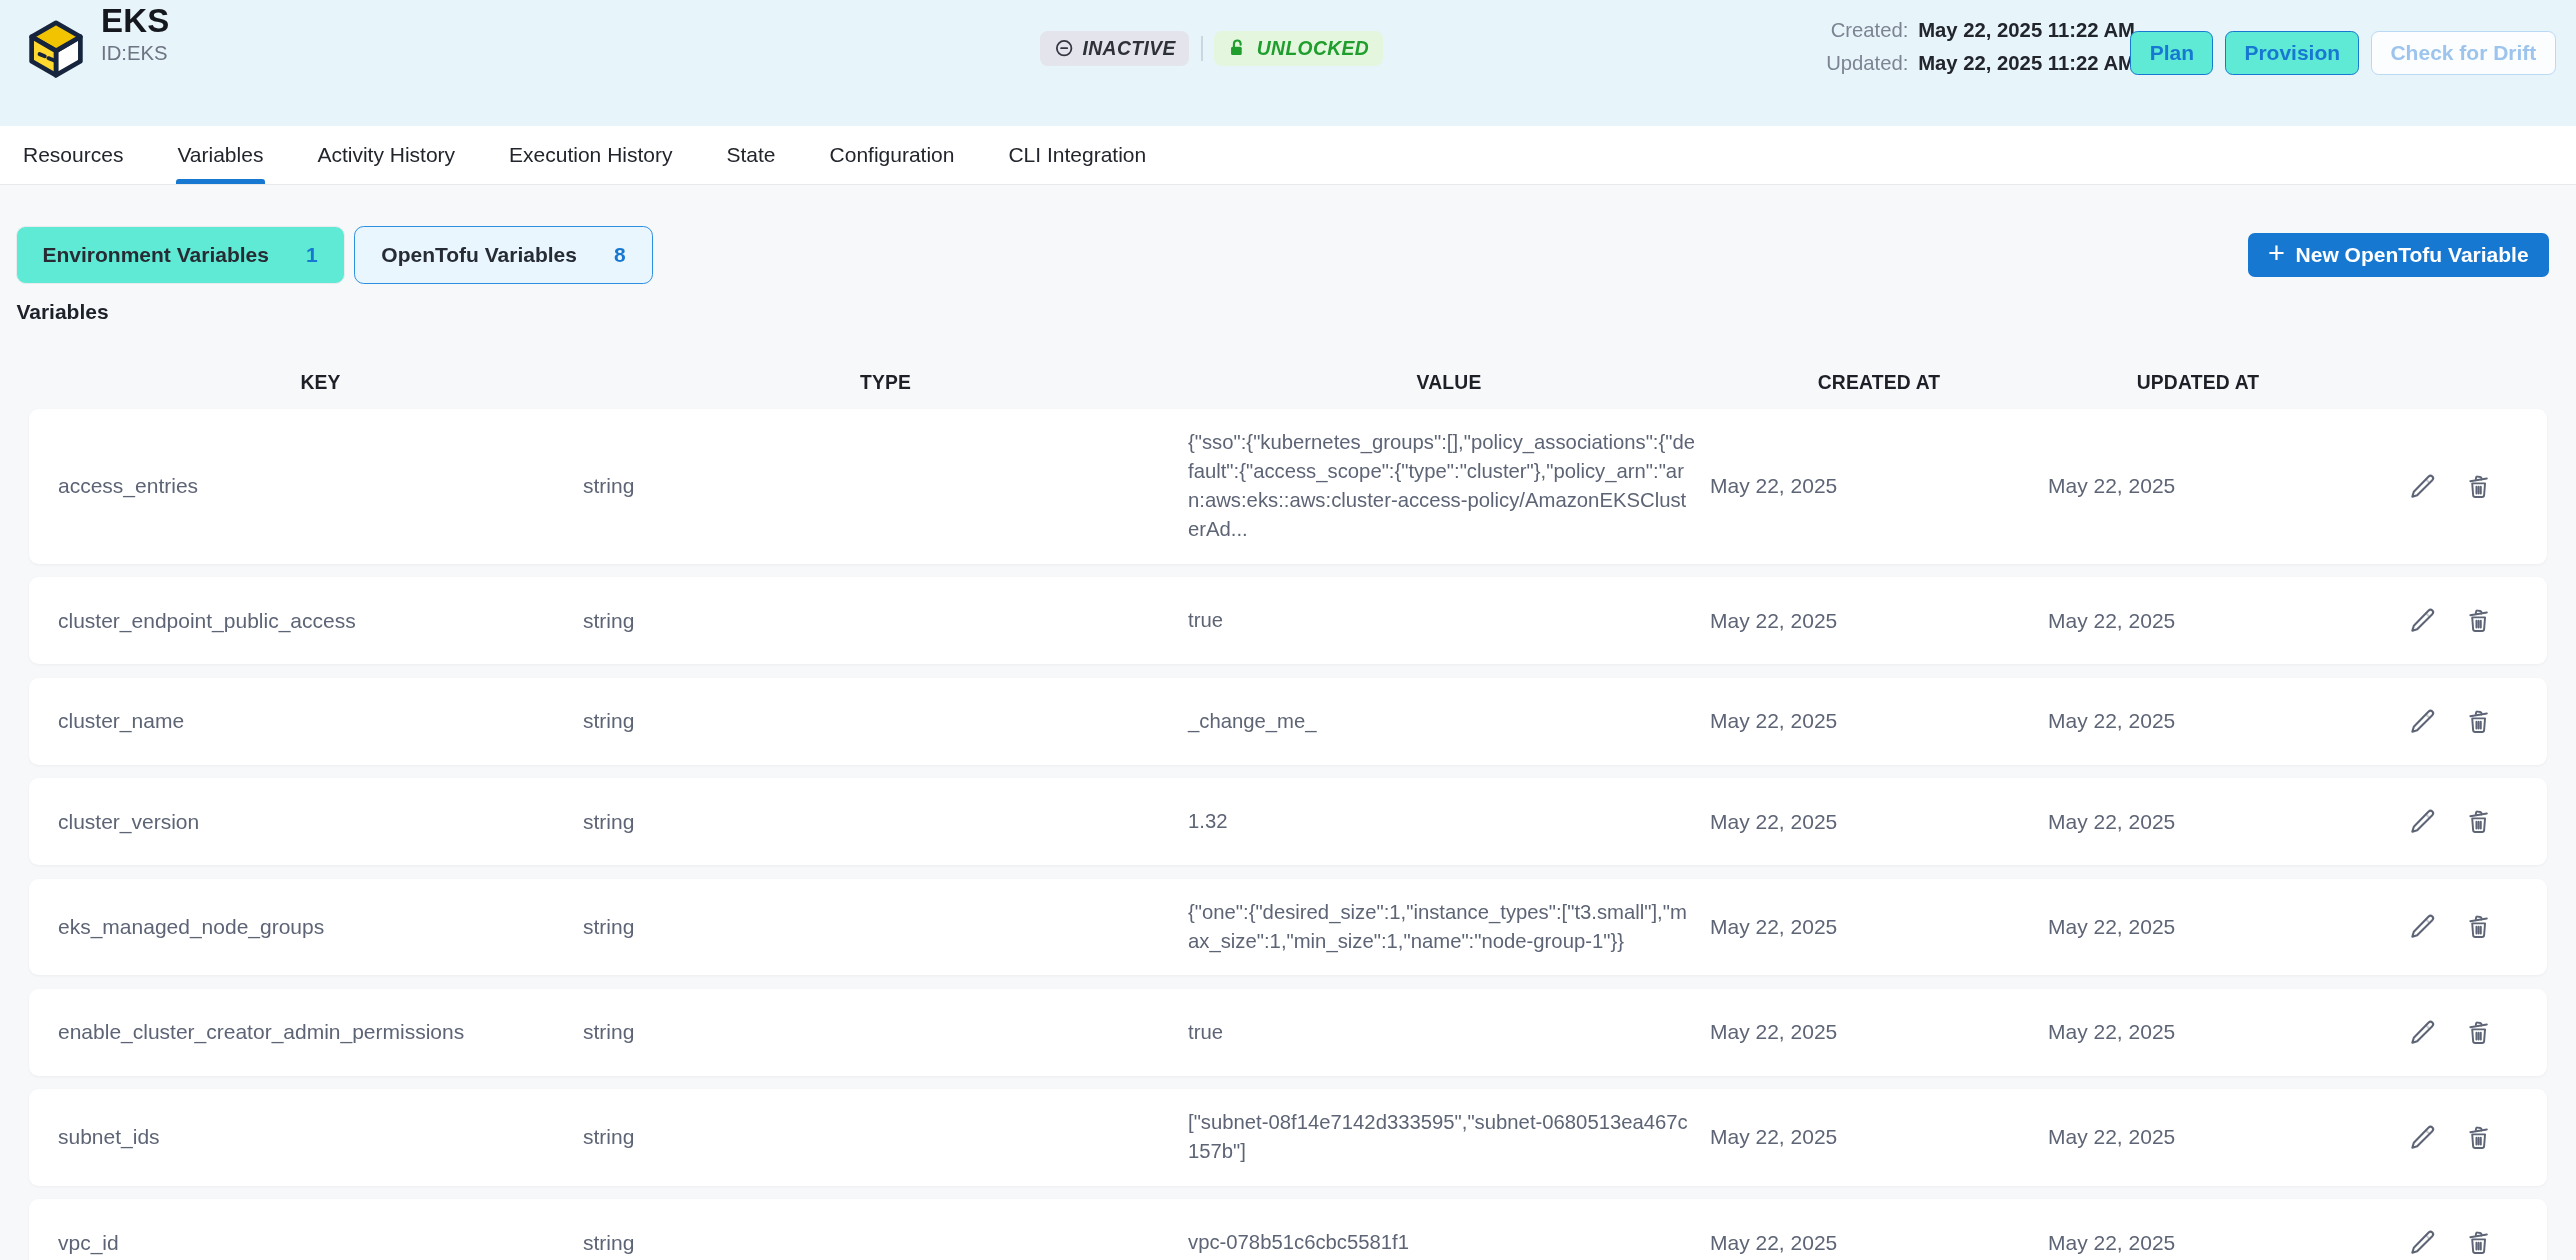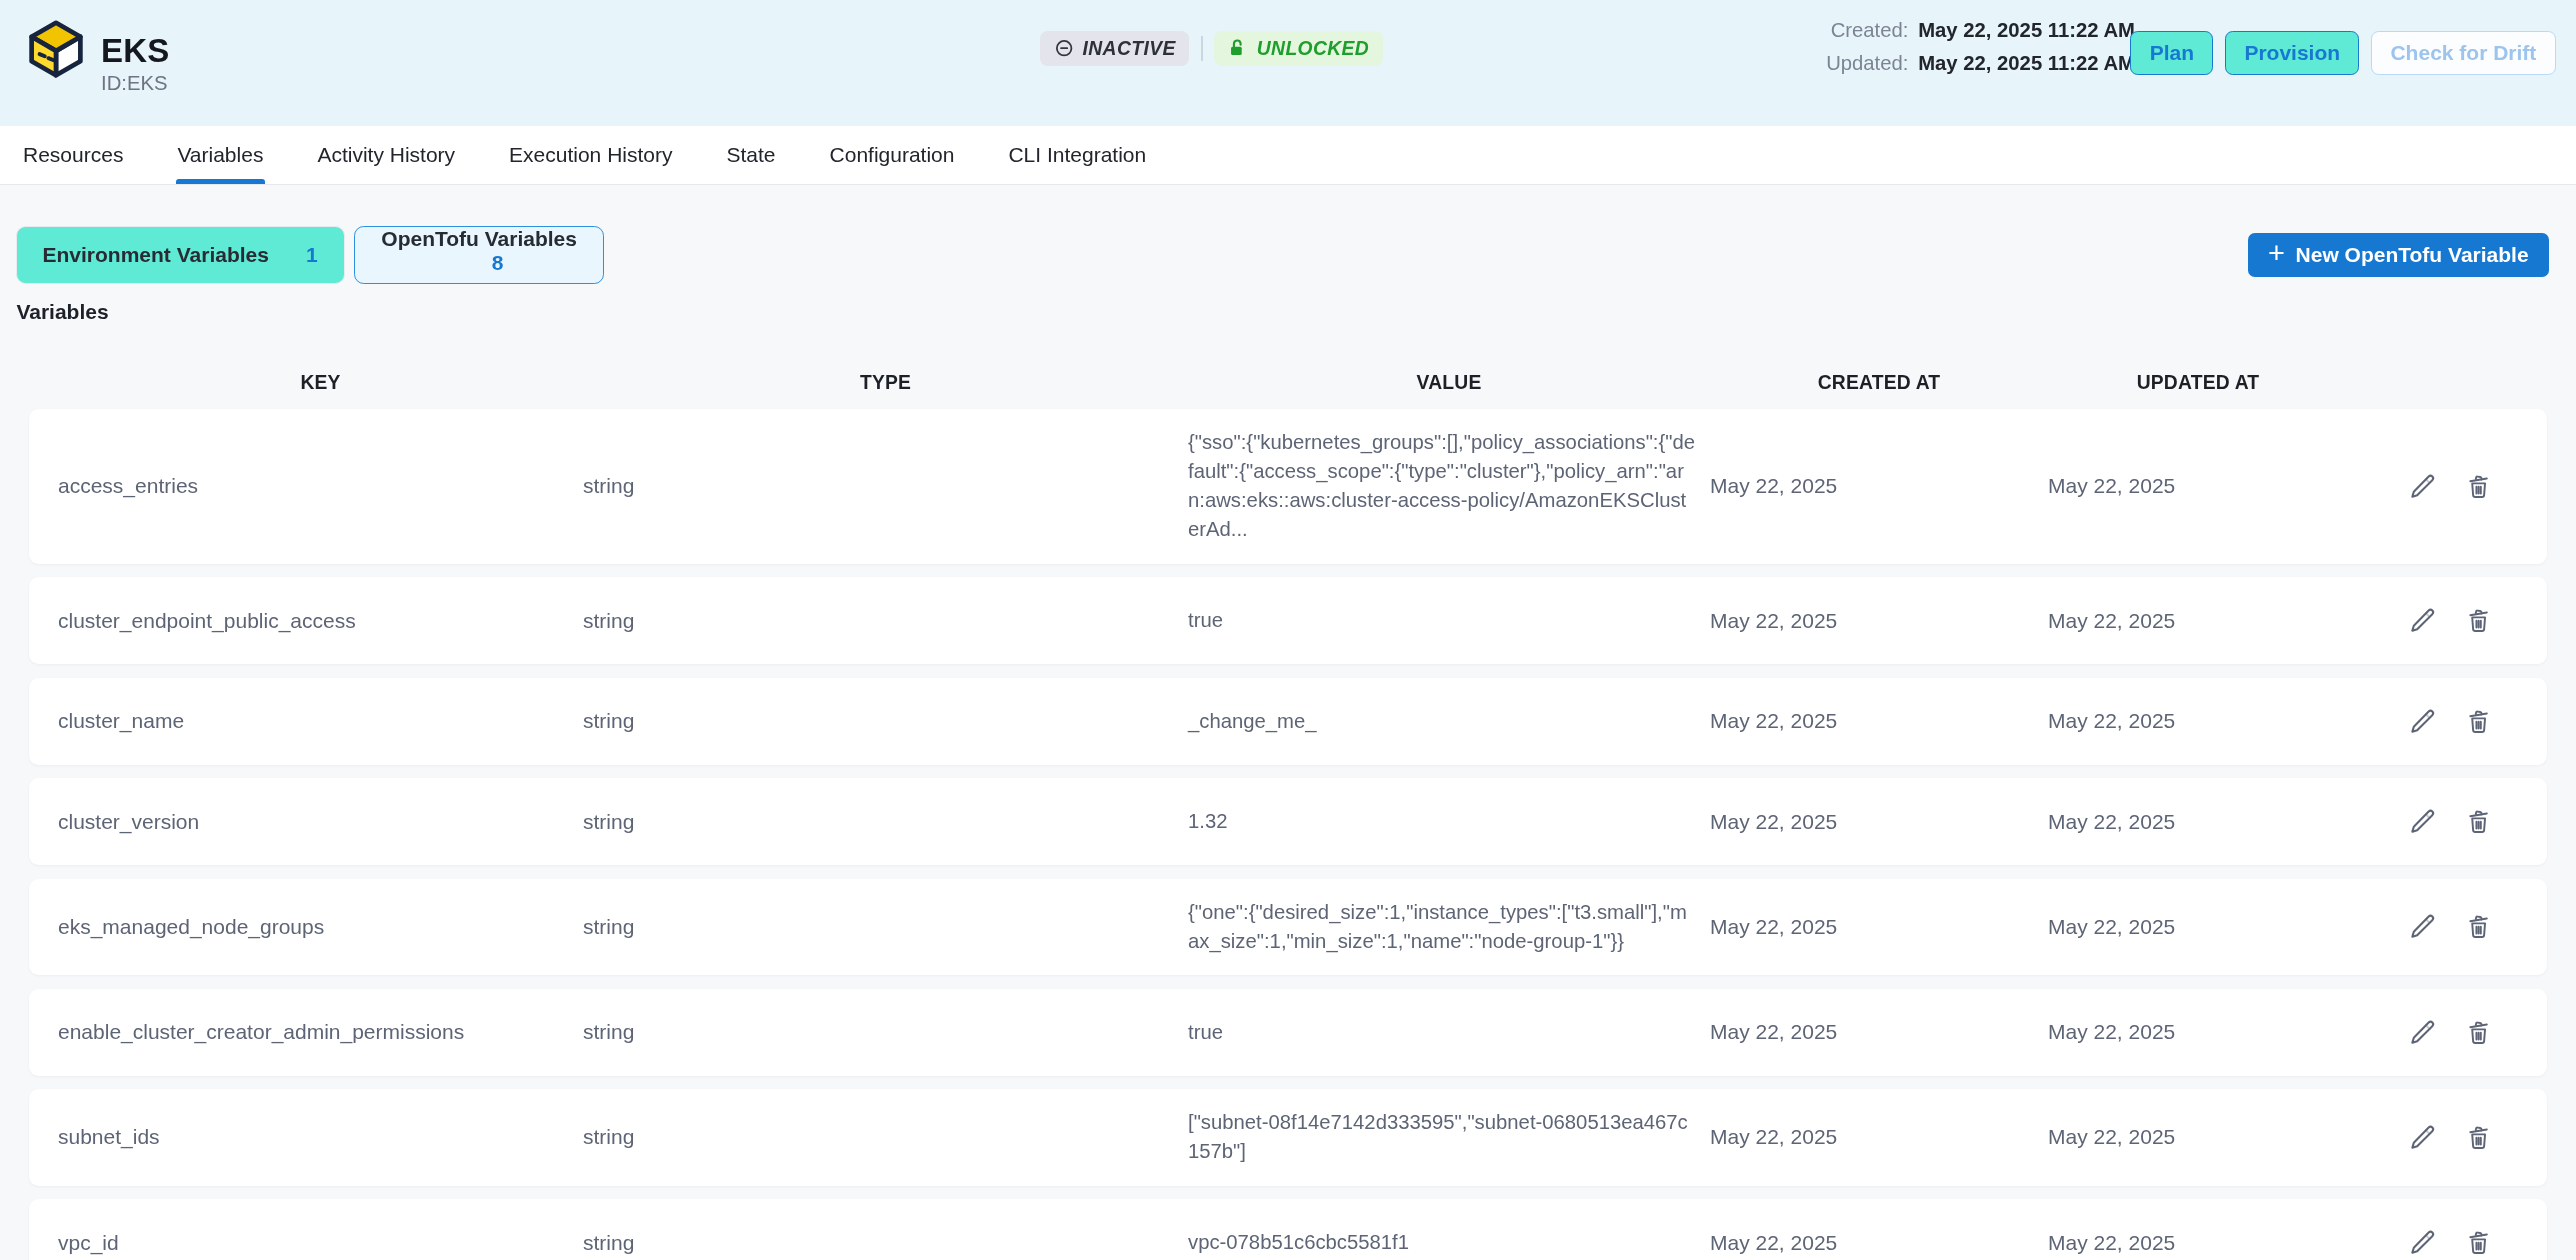--- a/index.html
+++ b/index.html
@@ -6,21 +6,21 @@
   html,body { margin:0; padding:0; }
   body {
     width:2576px; height:1261px; overflow:hidden;
     font-family:"Liberation Sans", sans-serif;
     background:#f7f8fa; color:#23262d;
   }
 
   
   .topbar { position:relative; height:126px; background:#e7f4f9; }
   .logo { position:absolute; left:26px; top:19.3px; width:60px; height:60px; }
-  .title-block { position:absolute; left:101px; top:31px; }
+  .title-block { position:absolute; left:101px; top:1px; }
   .env-title { margin:0; font-size:33px; font-weight:700; color:#15181e; letter-spacing:0.2px; line-height:39px; }
   .env-id { margin-top:1.9px; font-size:20.3px; color:#6d7484; }
 
   .badges { position:absolute; left:1040px; top:31px; height:35px; display:flex; align-items:center; }
   .badge { display:inline-flex; align-items:center; gap:8.7px; height:35px; padding:0 13.5px;
            border-radius:7.7px; font-size:19.3px; font-weight:700; letter-spacing:0.4px;font-style:italic; }
   .badge.inactive { background:#e3e4ec; color:#2e3138; }
   .badge.unlocked { background:#e4f6dd; color:#1f9e2d; }
   .badge-divider { width:1.9px; height:25px; background:#c9d7de; margin:0 11.6px; }
 
@@ -43,21 +43,21 @@
          height:4.8px; background:#1778d2; border-radius:2.9px 2.9px 0 0; }
 
   
   .content { padding:41px 29px 0 29px; }
 
   .pills-row { display:flex; align-items:center; margin-left:-13.5px; }
   .pill { height:58px; background:#5eead4; border:1.9px solid #e9ebef; border-radius:9.7px;
           display:inline-flex; align-items:center; padding:0 26px; margin-right:9.7px;
           font-size:21px; font-weight:600; color:#272b33; cursor:pointer; }
   .pill .count { color:#1778d2; margin-left:37px; font-weight:600; }
-  .pill.selected { background:#eaf6fd; border-color:#2e8fe0;flex-direction:column; }
+  .pill.selected { background:#eaf6fd; border-color:#2e8fe0; }
 
   .btn-primary { margin-left:auto; margin-right:-1.9px; height:44px; background:#1778d2; color:#ffffff;
           border:none; border-radius:6.8px; font-size:21px; font-weight:700; font-family:inherit;
           padding:0 20.3px; display:flex; align-items:center; gap:10.6px; cursor:pointer; }
   .plus-glyph { font-size:29px; font-weight:400; line-height:1; margin-top:-2.9px; }
 
   .section-title { margin:15.5px 0 0 -12.6px; font-size:21px; font-weight:600; color:#1d212a; }
 
   .grid { display:grid; grid-template-columns:525px 605px 522px 338px 300px 1fr; align-items:center; }
 

